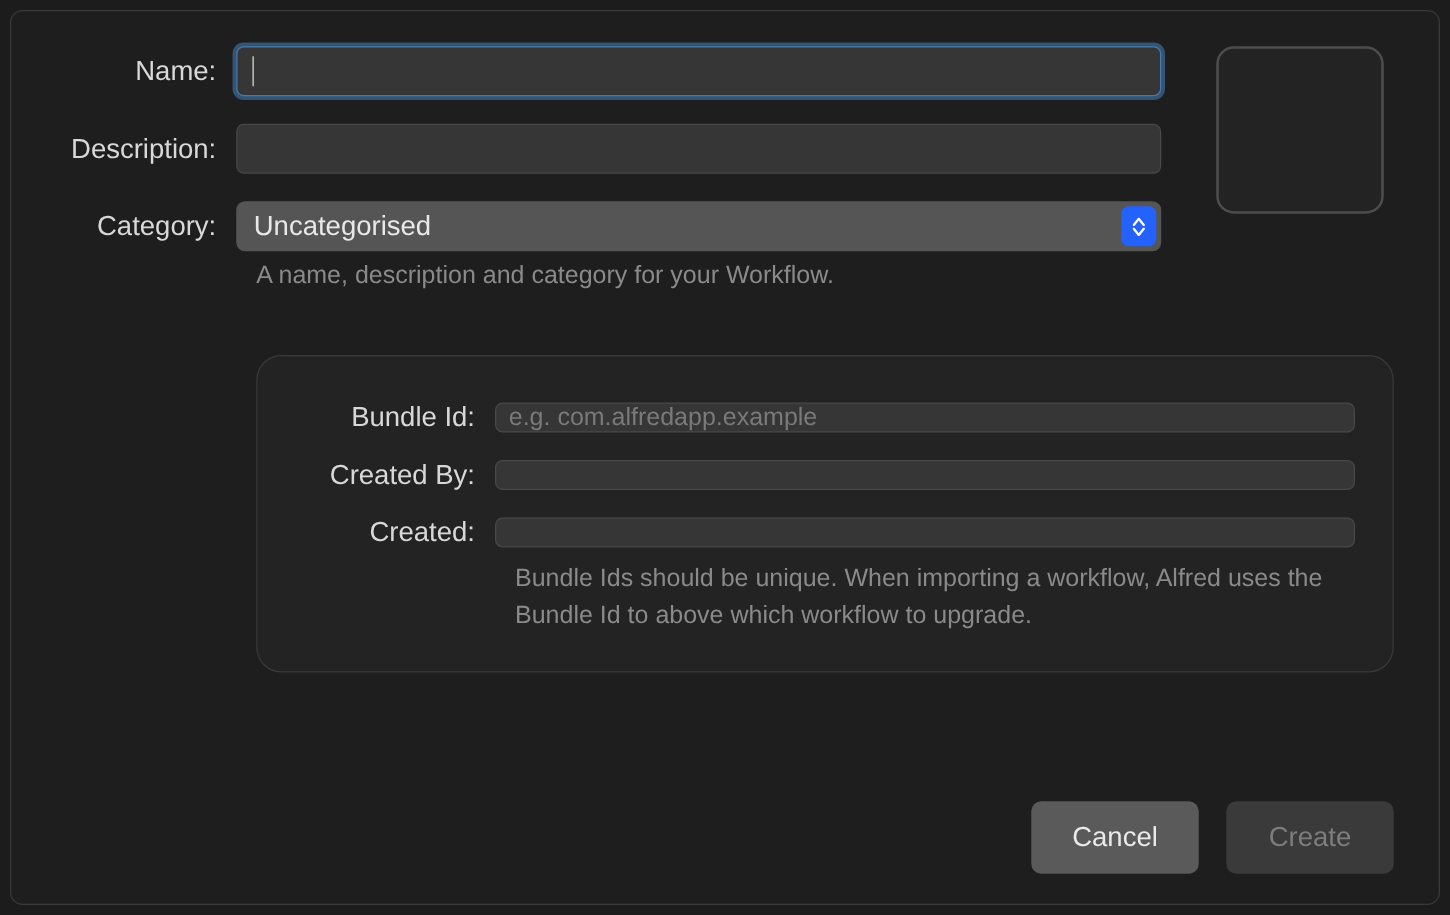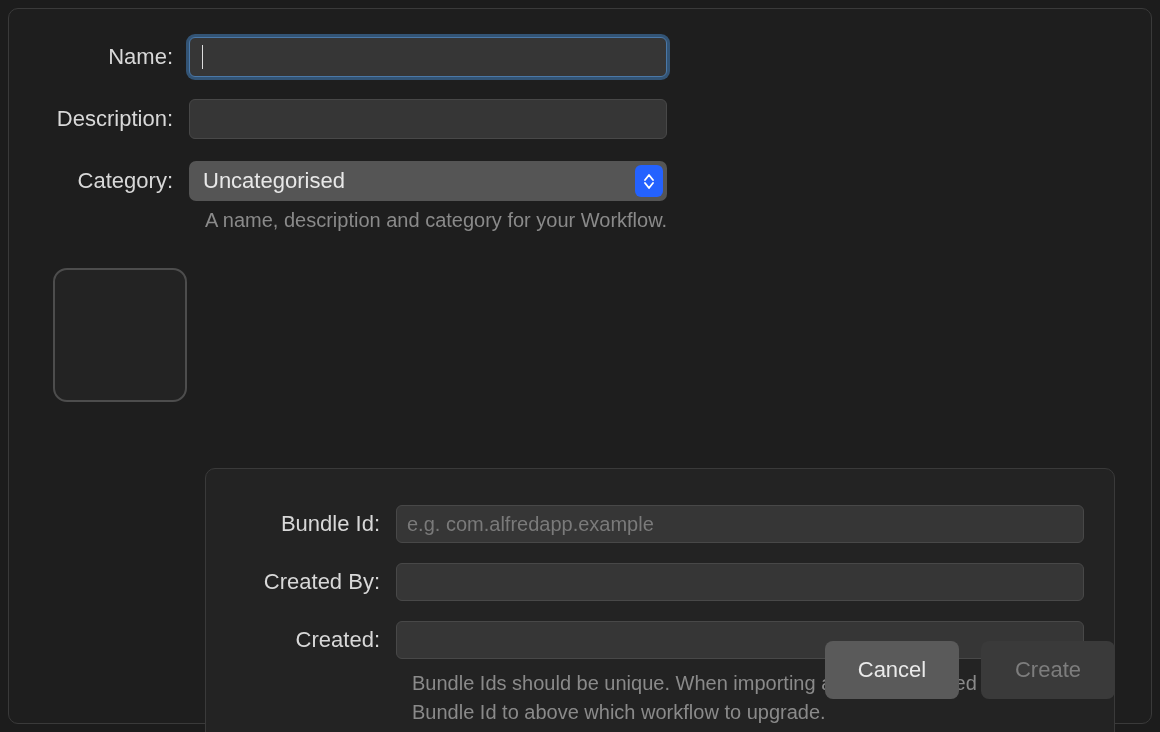--- a/index.html
+++ b/index.html
@@ -24,21 +24,20 @@
       bottom: 8px;
       background: #1e1e1e;
       border-radius: 10px;
       border: 1px solid #3a3a3a;
       padding: 28px 36px 28px 36px;
     }
     .top-section {
       display: flex;
       align-items: flex-start;
       gap: 36px;
-      flex-direction: column;
     }
     .form-column {
       flex: 1;
     }
     .form-row {
       display: flex;
       align-items: center;
       margin-bottom: 22px;
     }
     .form-label {
@@ -123,38 +122,38 @@
       font-size: 20px;
       color: #bababa;
       line-height: 1.45;
     }
     .lower-panel {
       margin-top: 52px;
       margin-left: 160px;
       margin-right: 0;
       background: #232323;
       border: 1px solid #3a3a3a;
-      border-radius: 10px;
+      border-radius: 20px;
       padding: 36px 30px 30px 30px;
     }
     .lower-row {
       display: flex;
       align-items: center;
       margin-bottom: 20px;
     }
     .lower-label {
       width: 160px;
       text-align: right;
       padding-right: 16px;
       font-size: 22px;
       color: #d8d8d8;
     }
     .lower-input {
       flex: 1;
-      height: 38px;
+      height: 24px;
       background: #363636;
       border: 1px solid #484848;
       border-radius: 6px;
       padding: 0 10px;
       font-size: 20px;
       color: #ffffff;
       outline: none;
     }
     .lower-input::placeholder {
       color: #7a7a7a;

